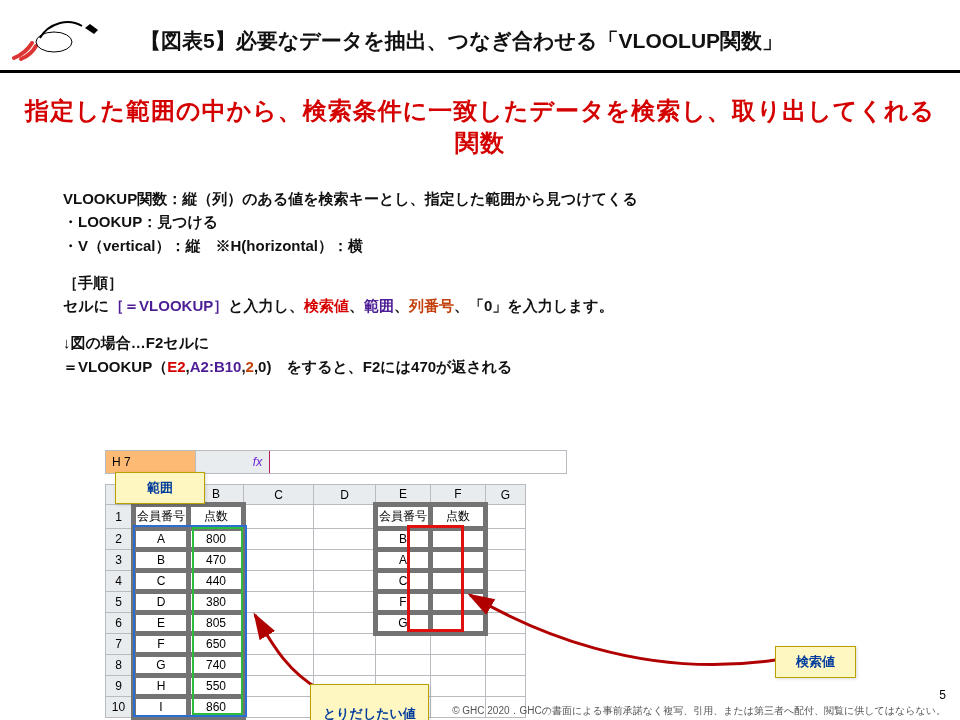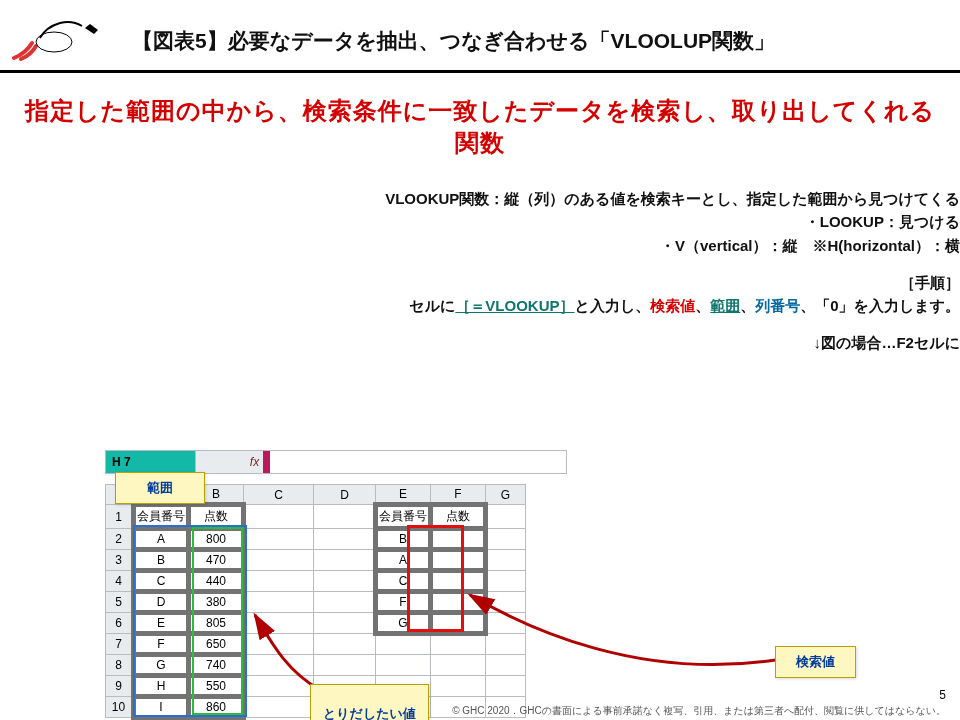--- a/index.html
+++ b/index.html
@@ -11,20 +11,21 @@
     background: #fff;
     position: relative;
     overflow: hidden;
   }
   
   .header {
     padding: 18px 0 6px 0;
     border-bottom: 3px solid #000;
     display: flex;
     align-items: center;
+    gap: 8px;
   }
   .logo {
     width: 90px; height: 46px;
     margin-left: 12px;
     position: relative;
   }
   .title {
     font-size: 21px;
     font-weight: bold;
     margin-left: 30px;
@@ -32,30 +33,29 @@
   }
   .subtitle {
     color: #d40000;
     font-weight: bold;
     font-size: 24px;
     text-align: center;
     margin: 22px 20px 10px 20px;
     letter-spacing: 1px;
   }
   .body-text {
-    margin: 28px 0 0 104px;
+    margin: 28px 0 0 63px;
     font-size: 15px;
     line-height: 1.55;
     font-weight: bold;
     color: #111;
-    text-align: right;
-  }
-  .blue  { color: #0f766e; text-decoration: underline; }
+  }
+  .blue  { color: #4c1d95; }
   .red   { color: #d60000; }
-  .green { color: #0369a1; }
+  .green { color: #c2410c; }
 
   
   .note {
     background: #fff7c2;
     border: 1px solid #b9a200;
     padding: 6px 18px;
     font-size: 13px;
     font-weight: bold;
     color: #003c9c;
     text-align: center;
@@ -77,26 +77,26 @@
     left: 105px; top: 450px;
     font-size: 12px;
   }
   .toolbar {
     display:flex; align-items:center;
     height:24px; background:#e8ecef;
     border:1px solid #b8bcc0;
   }
   .toolbar .namebox {
     width:90px; padding:0 6px; height:100%;
-    border-right:1px solid #b8bcc0; background:#14b8a6;
-    display:flex; align-items:center;font-weight:bold;
+    border-right:1px solid #b8bcc0; background:#fdba74;
+    display:flex; align-items:center;
   }
   .toolbar .fx {
-    width:24px; text-align:left; font-style:italic; color:#7f1d1d;
-    border-right:7px solid #be185d;
+    width:24px; text-align:left; font-style:italic; color:#6d28d9;
+    border-right:1px solid #be185d;
     height:100%; display:flex; align-items:center; justify-content:center;
   }
   .toolbar .formula {
     flex:1; background:#fff; height:100%;
   }
   table.grid {
     border-collapse: collapse;
     background:#fff;
   }
   table.grid th, table.grid td {
@@ -153,20 +153,23 @@
   <div>VLOOKUP関数：縦（列）のある値を検索キーとし、指定した範囲から見つけてくる</div>
   <div>・LOOKUP：見つける</div>
   <div>・V（vertical）：縦　※H(horizontal）：横</div>
   <div style="height:14px"></div>
   <div>［手順］</div>
   <div>
     <span>セルに</span><span class="blue">［＝VLOOKUP］</span><span>と入力し、</span><span class="red">検索値</span><span>、</span><span class="blue">範囲</span><span>、</span><span class="green">列番号</span><span>、「0」を入力します。</span>
   </div>
   <div style="height:14px"></div>
   <div>↓図の場合…F2セルに</div>
+  <div>
+    <span>＝VLOOKUP（</span><span class="red">E2</span><span>,</span><span class="blue">A2:B10</span><span>,</span><span class="green">2</span><span>,0)　をすると、F2には470が返される</span>
+  </div>
 </div>
 
 <div class="sheet-wrap">
   <div class="toolbar" style="width:462px;">
     <div class="namebox">H 7</div>
     <div style="width:50px"></div>
     <div class="fx">fx</div>
     <div class="formula"></div>
   </div>
   <div style="height:10px"></div>

